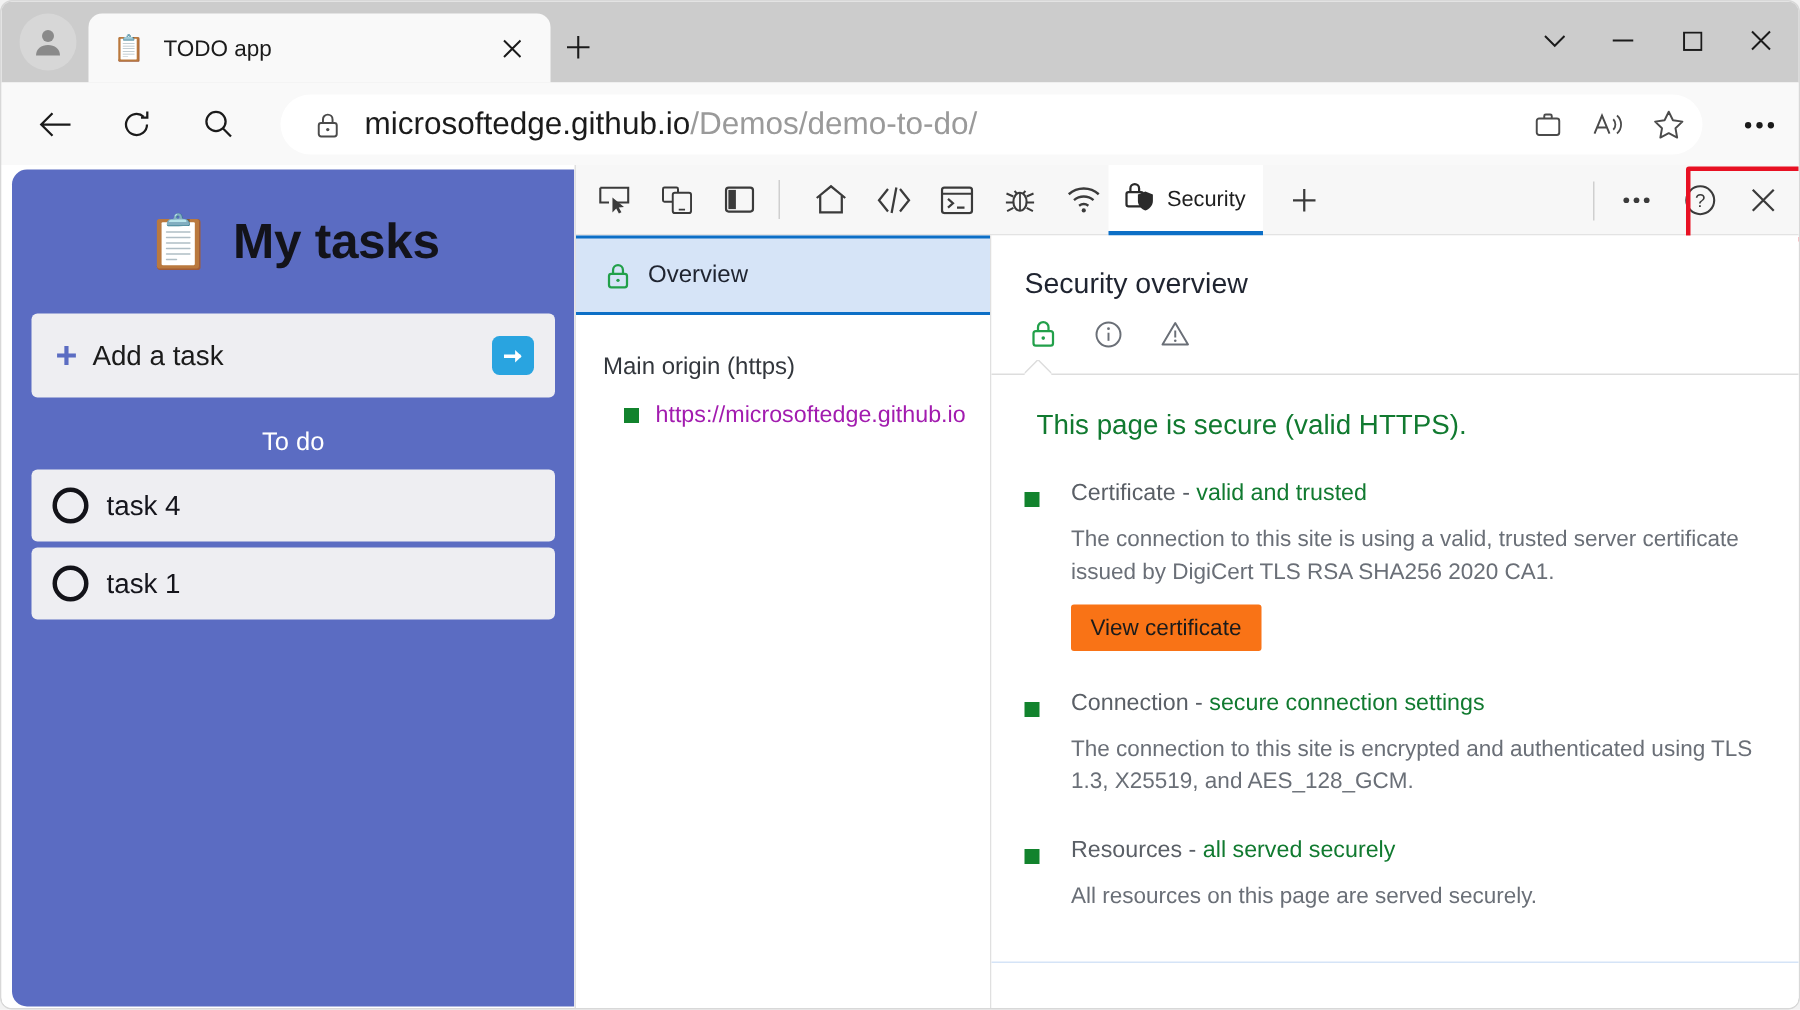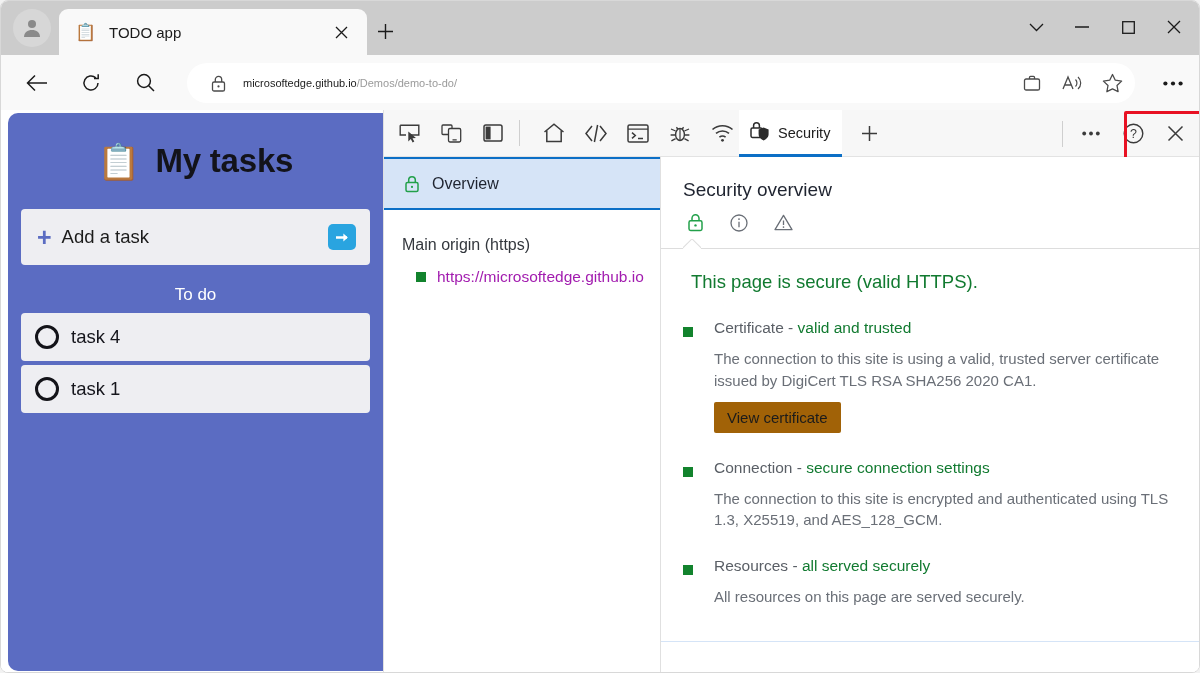--- a/index.html
+++ b/index.html
@@ -81,21 +81,21 @@
   }
   .omnibox {
     position: absolute; left: 186px; top: 8px;
     width: 948px; height: 40px;
     background: #ffffff;
     border-radius: 20px;
     display: flex; align-items: center;
   }
   .omni-lock { width: 22px; margin-left: 20px; display: flex; align-items:center; justify-content:center; }
   .omni-url {
-    margin-left: 14px; font-size: 11px; color: #1b1b1b; flex: 1;
+    margin-left: 14px; font-size: 21px; color: #1b1b1b; flex: 1;
     white-space: nowrap; overflow: hidden;
   }
   .omni-url .dim { color: #9a9a9a; }
   .omni-icon {
     width: 34px; height: 34px; margin-right: 6px;
     display: flex; align-items: center; justify-content: center;
   }
   .tb-more {
     position: absolute; right: 10px; top: 10px;
     width: 36px; height: 36px;
@@ -266,21 +266,21 @@
   }
   .so-bcontent { margin-left: 21px; }
   .so-btitle { font-size: 15.5px; color: #5a5f66; }
   .so-btitle .ok { color: #117a30; }
   .so-bdesc {
     margin-top: 11px; font-size: 15px; color: #6a6f77;
     line-height: 1.45; max-width: 470px;
   }
   .so-btn {
     margin-top: 10px; display: inline-block;
-    padding: 7px 13px; background: #a16207;
+    padding: 7px 13px; background: #f97316;
     border: none; border-radius: 2px;
     font-size: 15px; color: #1b1b1b;
     font-family: "Liberation Sans", sans-serif;
   }
   .dt-bottom-divider {
     position: absolute; left: 0; right: 0; bottom: 32px;
     height: 1px; background: #d5e4f7;
   }
 </style>
 </head>

